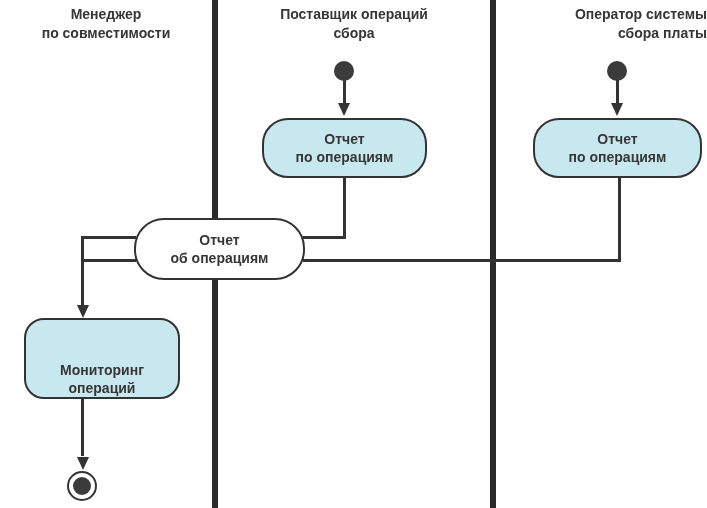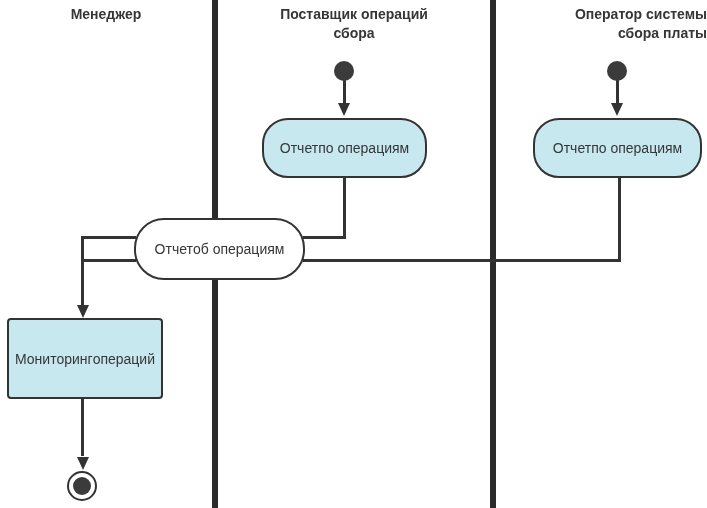--- a/index.html
+++ b/index.html
@@ -15,23 +15,23 @@
     position:relative;width:707px;height:508px;background:var(--bg);
     font-family:"Liberation Sans", sans-serif;overflow:hidden;
   }
   .divider{position:absolute;top:0;height:508px;width:6px;background:var(--divider);z-index:1;}
   .lane-title{
     position:absolute;top:5px;text-align:center;font-weight:bold;
     font-size:14px;line-height:19px;color:var(--text);z-index:3;
   }
   .activity{
     position:absolute;box-sizing:border-box;border:2.5px solid var(--stroke);
-    background:var(--fill);display:flex;flex-direction:row;justify-content:center;
+    background:var(--fill);display:flex;flex-direction:column;justify-content:center;
     align-items:center;font-size:14px;line-height:18px;color:var(--text);
-    text-align:center;z-index:3;
+    text-align:center;z-index:3;font-weight:bold;
   }
   .object-node{background:#ffffff;}
   .line{position:absolute;background:var(--stroke);z-index:2;}
   .start-node{
     position:absolute;width:20px;height:20px;border-radius:50%;
     background:var(--node-dark);z-index:3;
   }
   .arrowhead{
     position:absolute;width:0;height:0;
     border-left:6px solid transparent;border-right:6px solid transparent;
@@ -49,20 +49,21 @@
 </head>
 <body>
 
 <div class="canvas">
 
   <div class="divider" style="left:212px;"></div>
   <div class="divider" style="left:490px;"></div>
 
   <div class="lane-title" style="left:0;width:212px;">
     <div>Менеджер</div>
+    <div>по совместимости</div>
   </div>
   <div class="lane-title" style="left:219px;width:270px;">
     <div>Поставщик операций</div>
     <div>сбора</div>
   </div>
   <div class="lane-title" style="left:500px;width:207px;text-align:right;">
     <div>Оператор системы</div>
     <div>сбора платы</div>
   </div>
 
@@ -96,21 +97,21 @@
   <div class="activity" style="left:533px;top:118px;width:169px;height:60px;border-radius:26px;">
     <div>Отчет</div>
     <div>по операциям</div>
   </div>
 
   <div class="activity object-node" style="left:134px;top:218px;width:171px;height:62px;border-radius:30px;">
     <div>Отчет</div>
     <div>об операциям</div>
   </div>
 
-  <div class="activity" style="left:7px;top:318px;width:156px;height:81px;border-radius:4px;">
+  <div class="activity" style="left:24px;top:318px;width:156px;height:81px;border-radius:20px;justify-content:flex-end;">
     <div>Мониторинг</div>
     <div>операций</div>
   </div>
 
   <div class="final-outer" style="left:67px;top:471px;"></div>
   <div class="final-inner" style="left:73px;top:477px;"></div>
 
 </div>
 
 </body></html>

